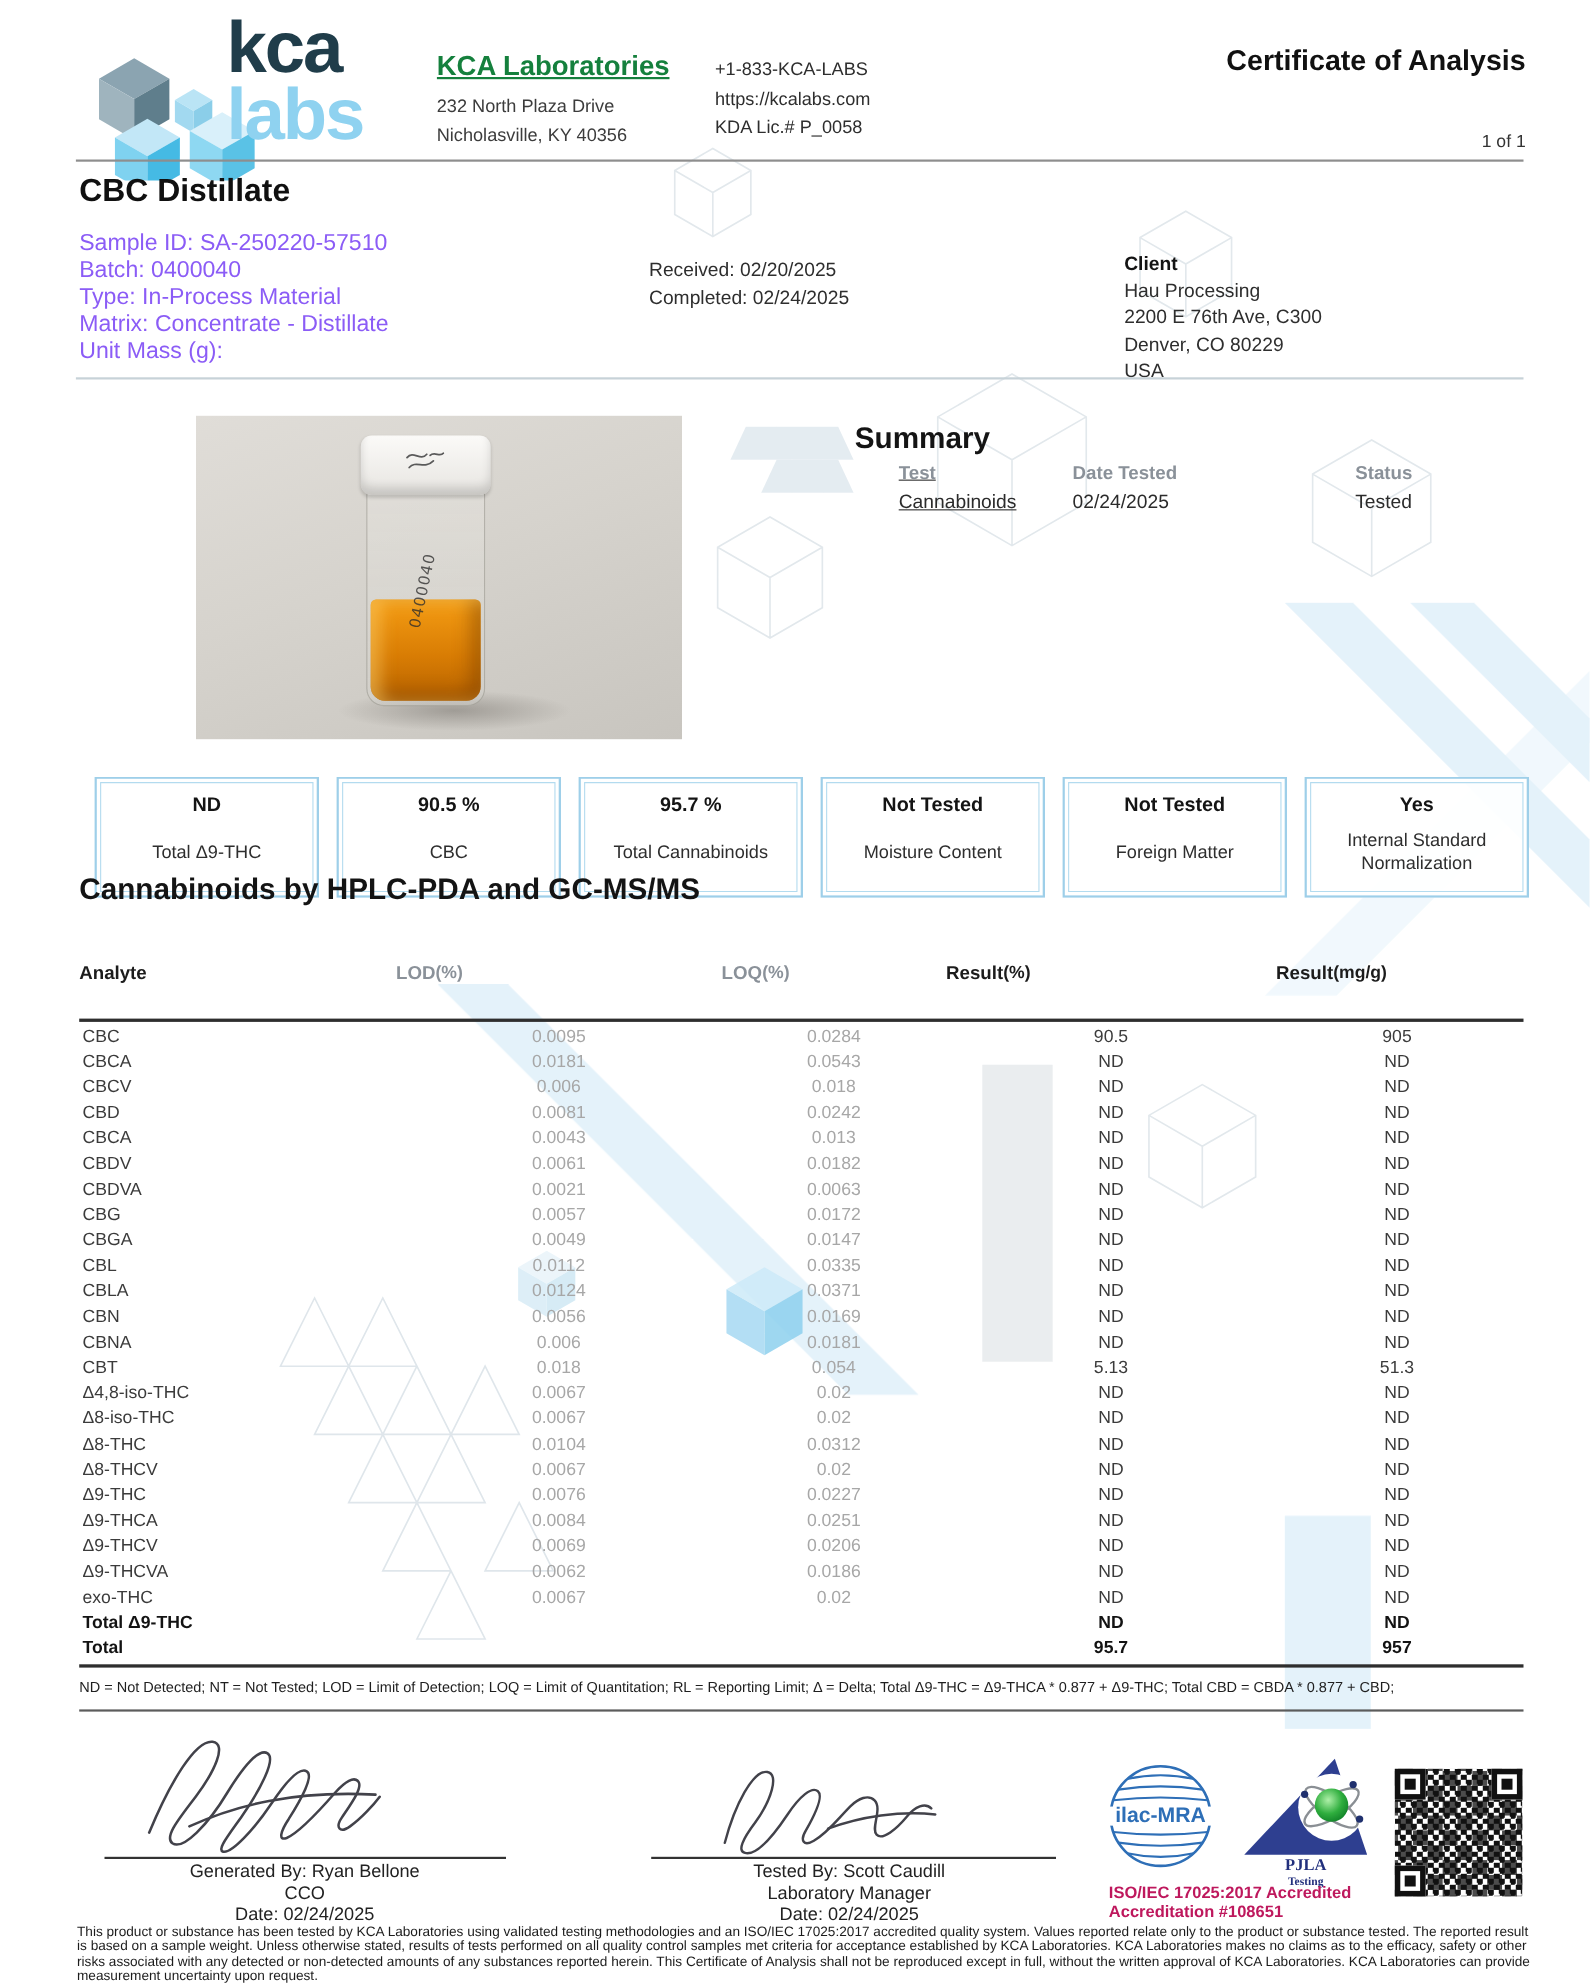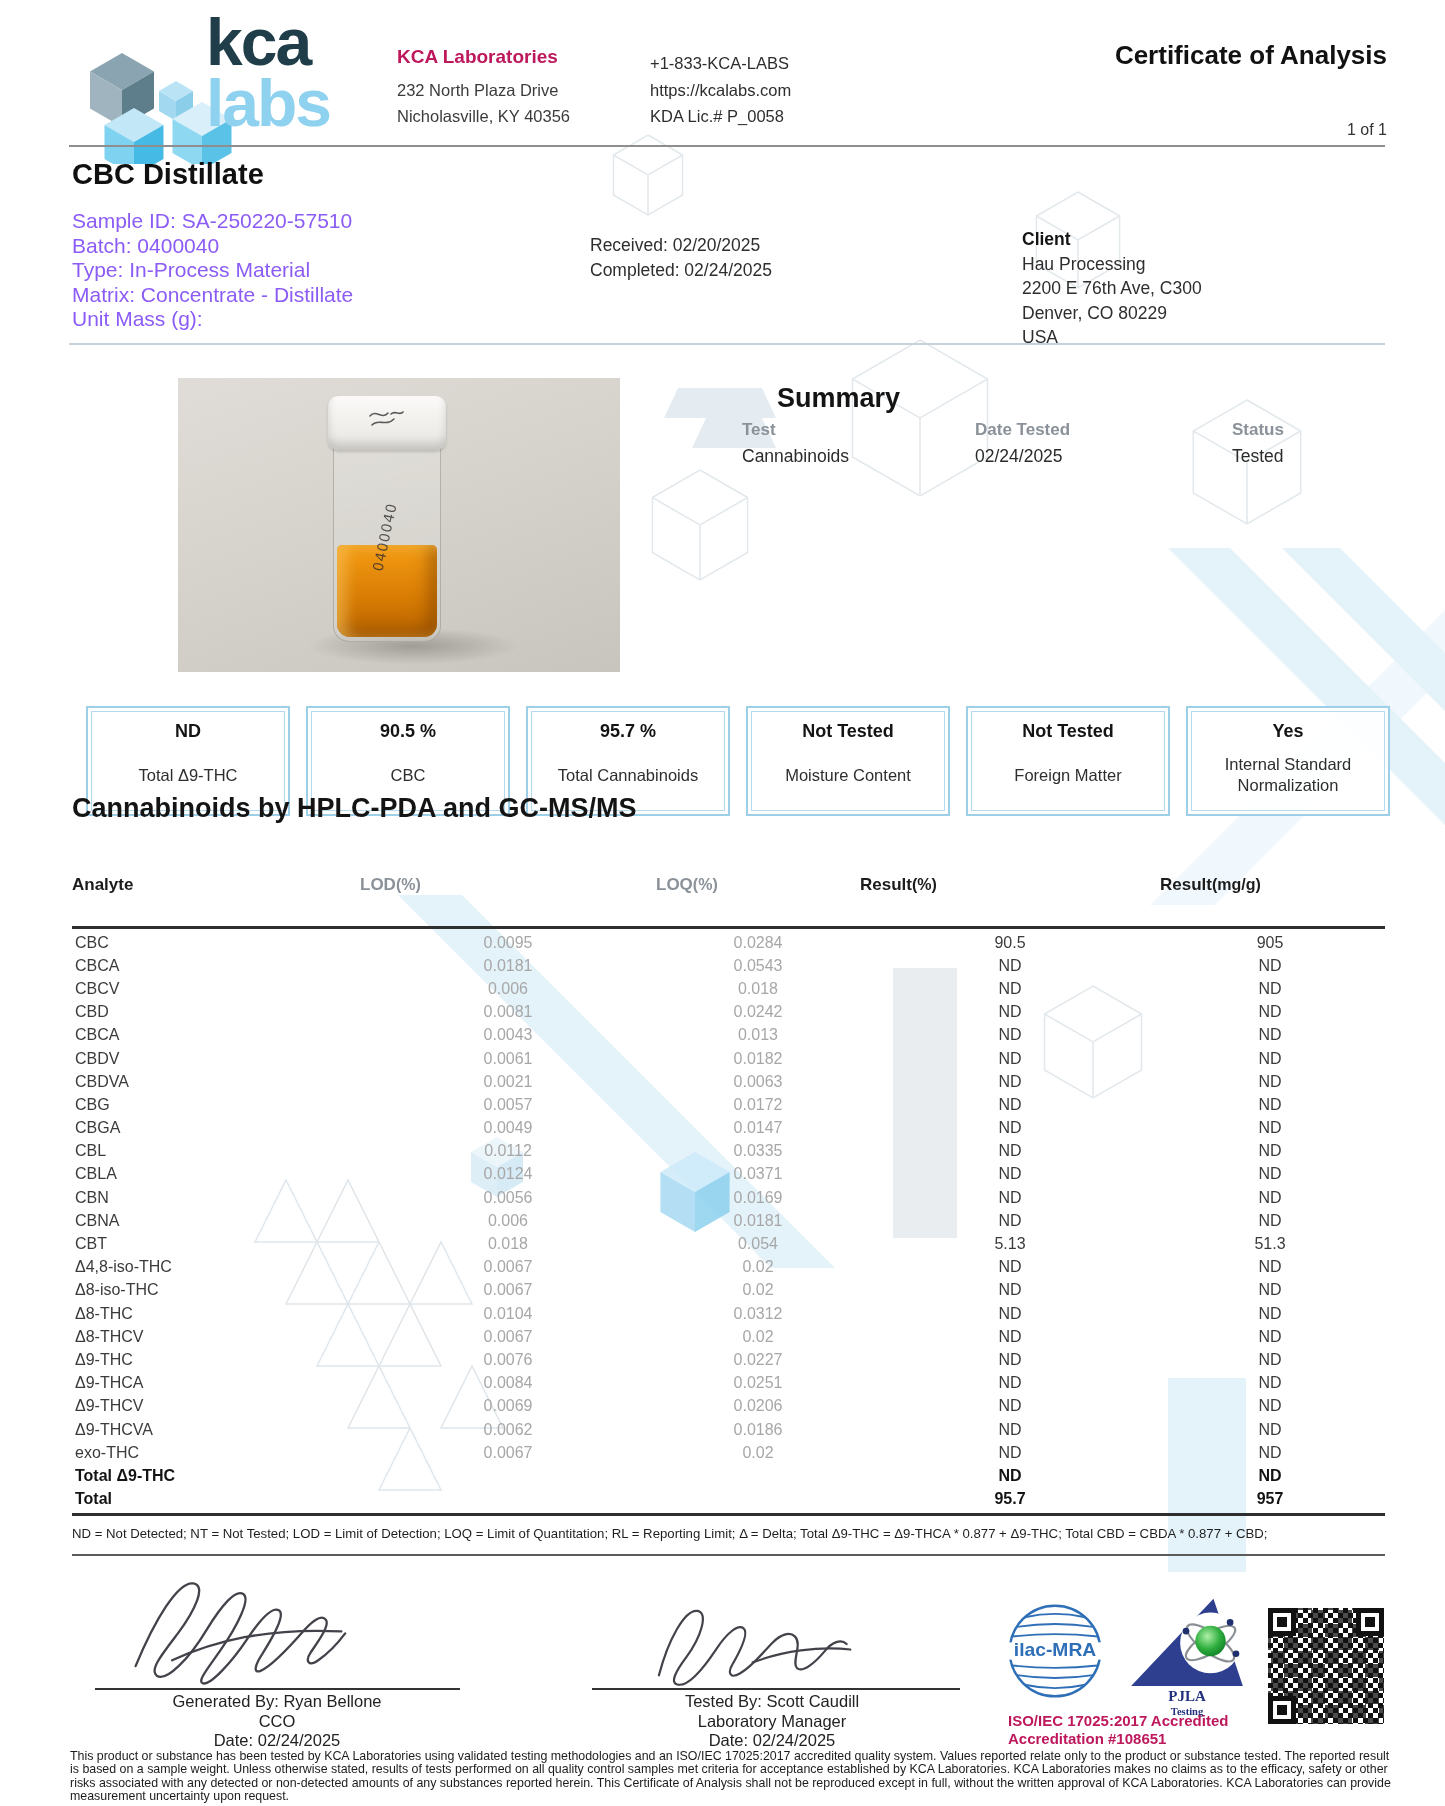--- a/index.html
+++ b/index.html
@@ -8,21 +8,21 @@
   .abs { position:absolute; }
   .watermark { position:absolute; left:0; top:0; z-index:0; }
   .z { z-index:1; }
 
   
   .logo-cubes { left:42px; top:24px; }
   .logo-text { left:206px; top:12px; line-height:0.93; font-weight:bold; letter-spacing:-2px; }
   .logo-kca { font-size:66px; color:#203d4a; }
   .logo-labs { font-size:66px; color:#8fd2f0; }
   .company-block { left:397px; top:46px; }
-  .company-name { font-size:19px; font-weight:bold; color:#be185d; margin-bottom:9px; }
+  .company-name { font-size:25px; font-weight:bold; color:#15803d; margin-bottom:9px;text-decoration:underline; }
   .company-line { font-size:16.5px; color:#3c3c3c; line-height:26px; }
   .contact-block { left:650px; top:50px; }
   .contact-line { font-size:16.5px; color:#2e2e2e; line-height:26.5px; }
   .coa-title { right:58px; top:40px; font-size:26px; font-weight:bold; color:#111; }
   .page-num { right:58px; top:121px; font-size:16px; color:#333; }
 
   .rule { position:absolute; left:69px; width:1316px; }
   .rule1 { top:145px; height:2px; background:#8e8e8e; }
   .rule2 { top:343px; height:2px; background:#c7d2d8; }
   .hdr-rule { top:926px; height:3px; background:#2e2e2e; left:72px; width:1313px; }
@@ -52,21 +52,21 @@
                  box-shadow:inset 9px 2px 14px rgba(255,205,100,0.55), inset -9px -6px 16px rgba(110,55,0,0.45); }
   .vial-marker { position:absolute; left:16px; top:86px; transform:rotate(-78deg);
                  font-family:"DejaVu Sans",sans-serif; font-size:14px; color:rgba(45,45,45,0.78); letter-spacing:1px; }
   .cap-scribble { position:absolute; left:186px; top:28px; }
 
   
   .summary-heading { left:777px; top:383px; font-size:27px; font-weight:bold; color:#141414; }
   .sum-col { position:absolute; top:420px; }
   .sum-label { font-size:17px; font-weight:bold; color:#8a9199; }
   .sum-value { font-size:17.5px; color:#2b2b2b; margin-top:6px; }
-  .sum-1 { left:742px; } .sum-2 { left:975px; } .sum-3 { left:1232px; }
+  .sum-1 { left:817px;text-decoration:underline; } .sum-2 { left:975px; } .sum-3 { left:1232px; }
 
   
   .rbox { position:absolute; top:706px; width:204px; height:110px; background:rgba(255,255,255,0.88);
           border:2px solid #9ecfe9; box-shadow:inset 0 0 0 3px #fff, inset 0 0 0 4px #b3dbef;
           display:flex; flex-direction:column; align-items:center; box-sizing:border-box; }
   .rbox-value { margin-top:13px; font-weight:bold; font-size:18px; color:#141414; }
   .rbox-label { flex:1; display:flex; align-items:center; justify-content:center; text-align:center;
                 font-size:16.5px; color:#2e2e2e; line-height:21px; padding:0 8px 6px 8px; }
 
   

